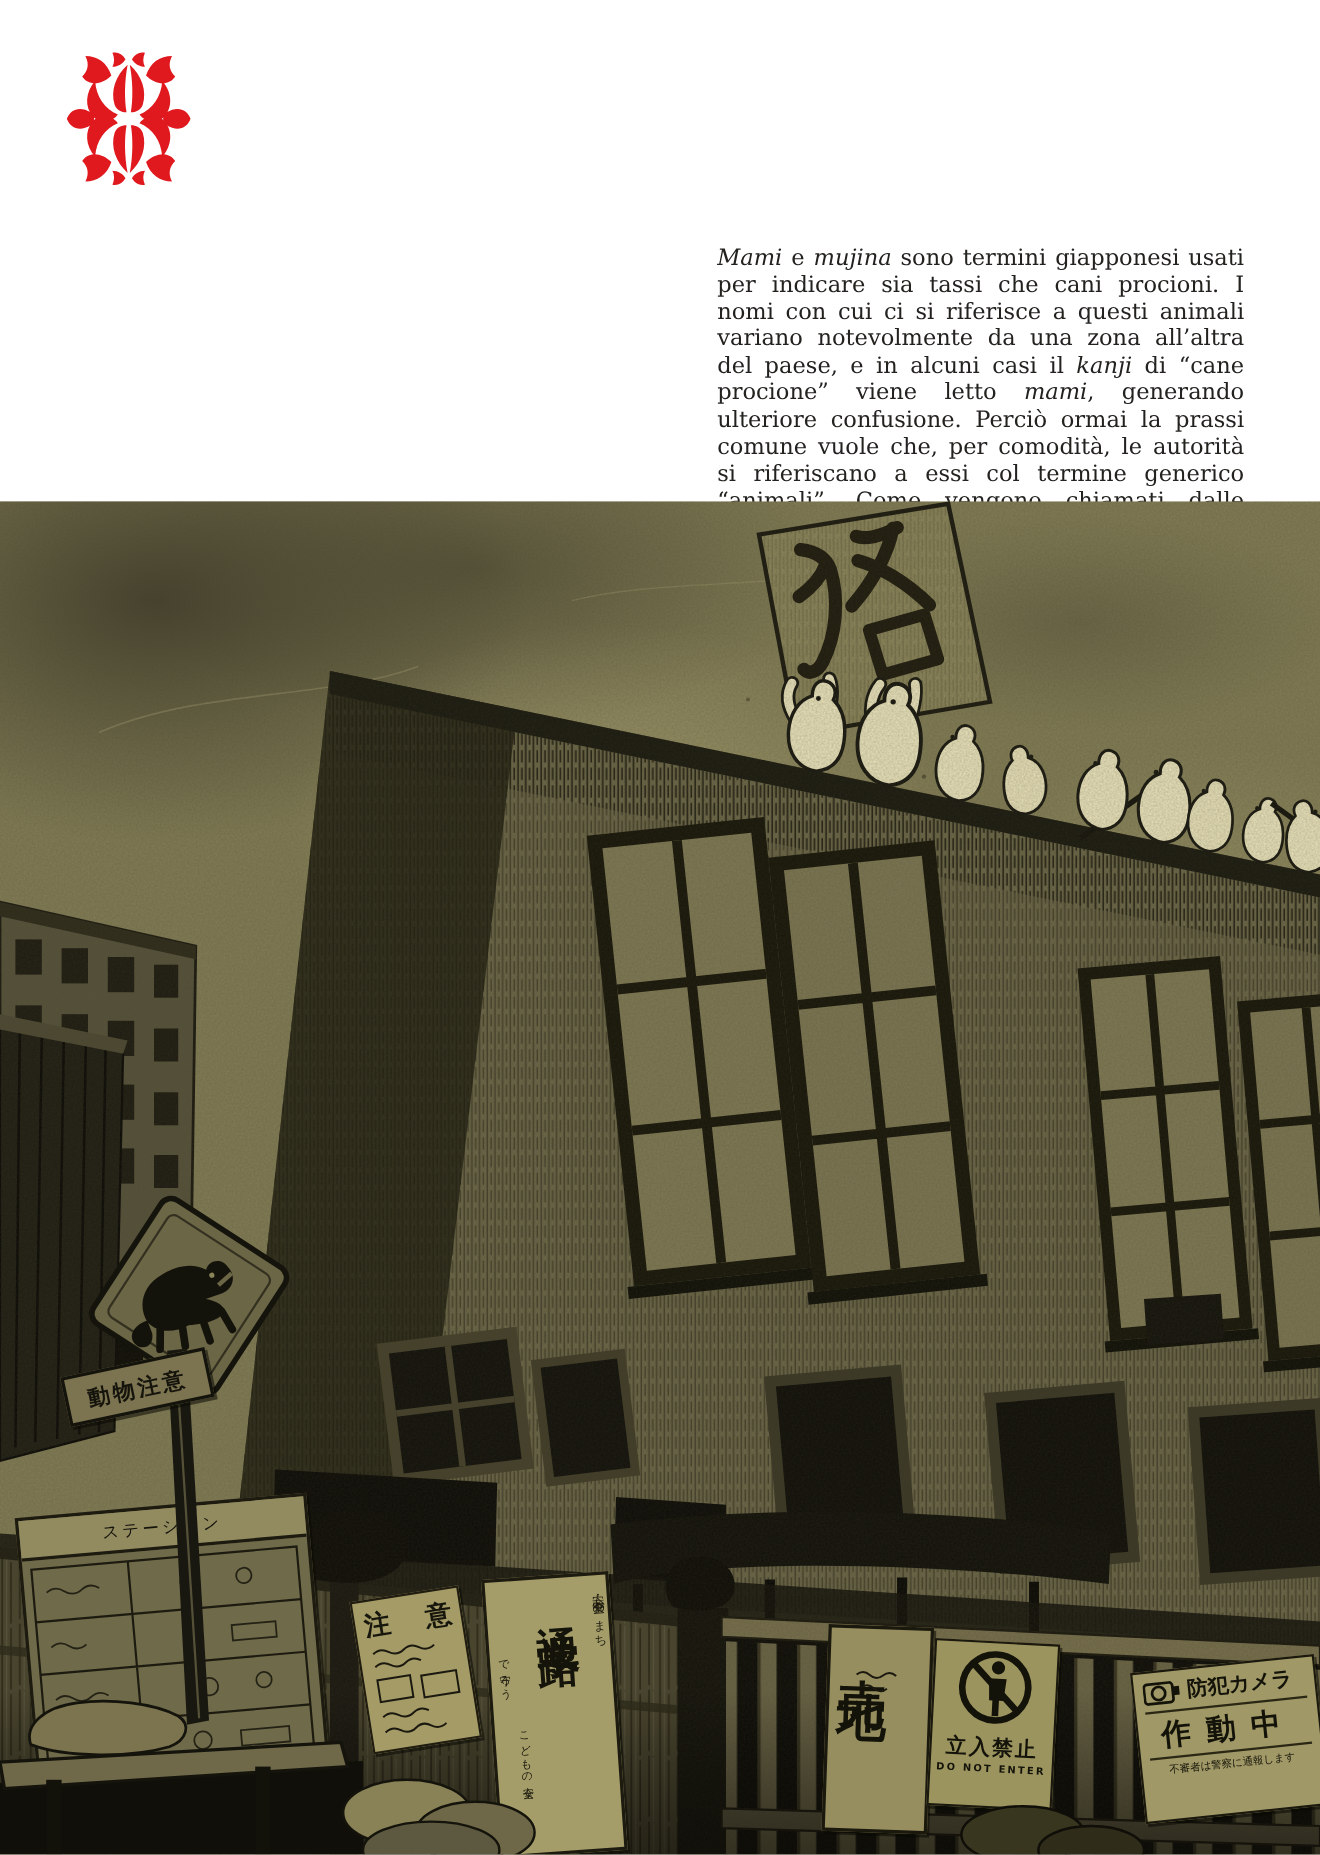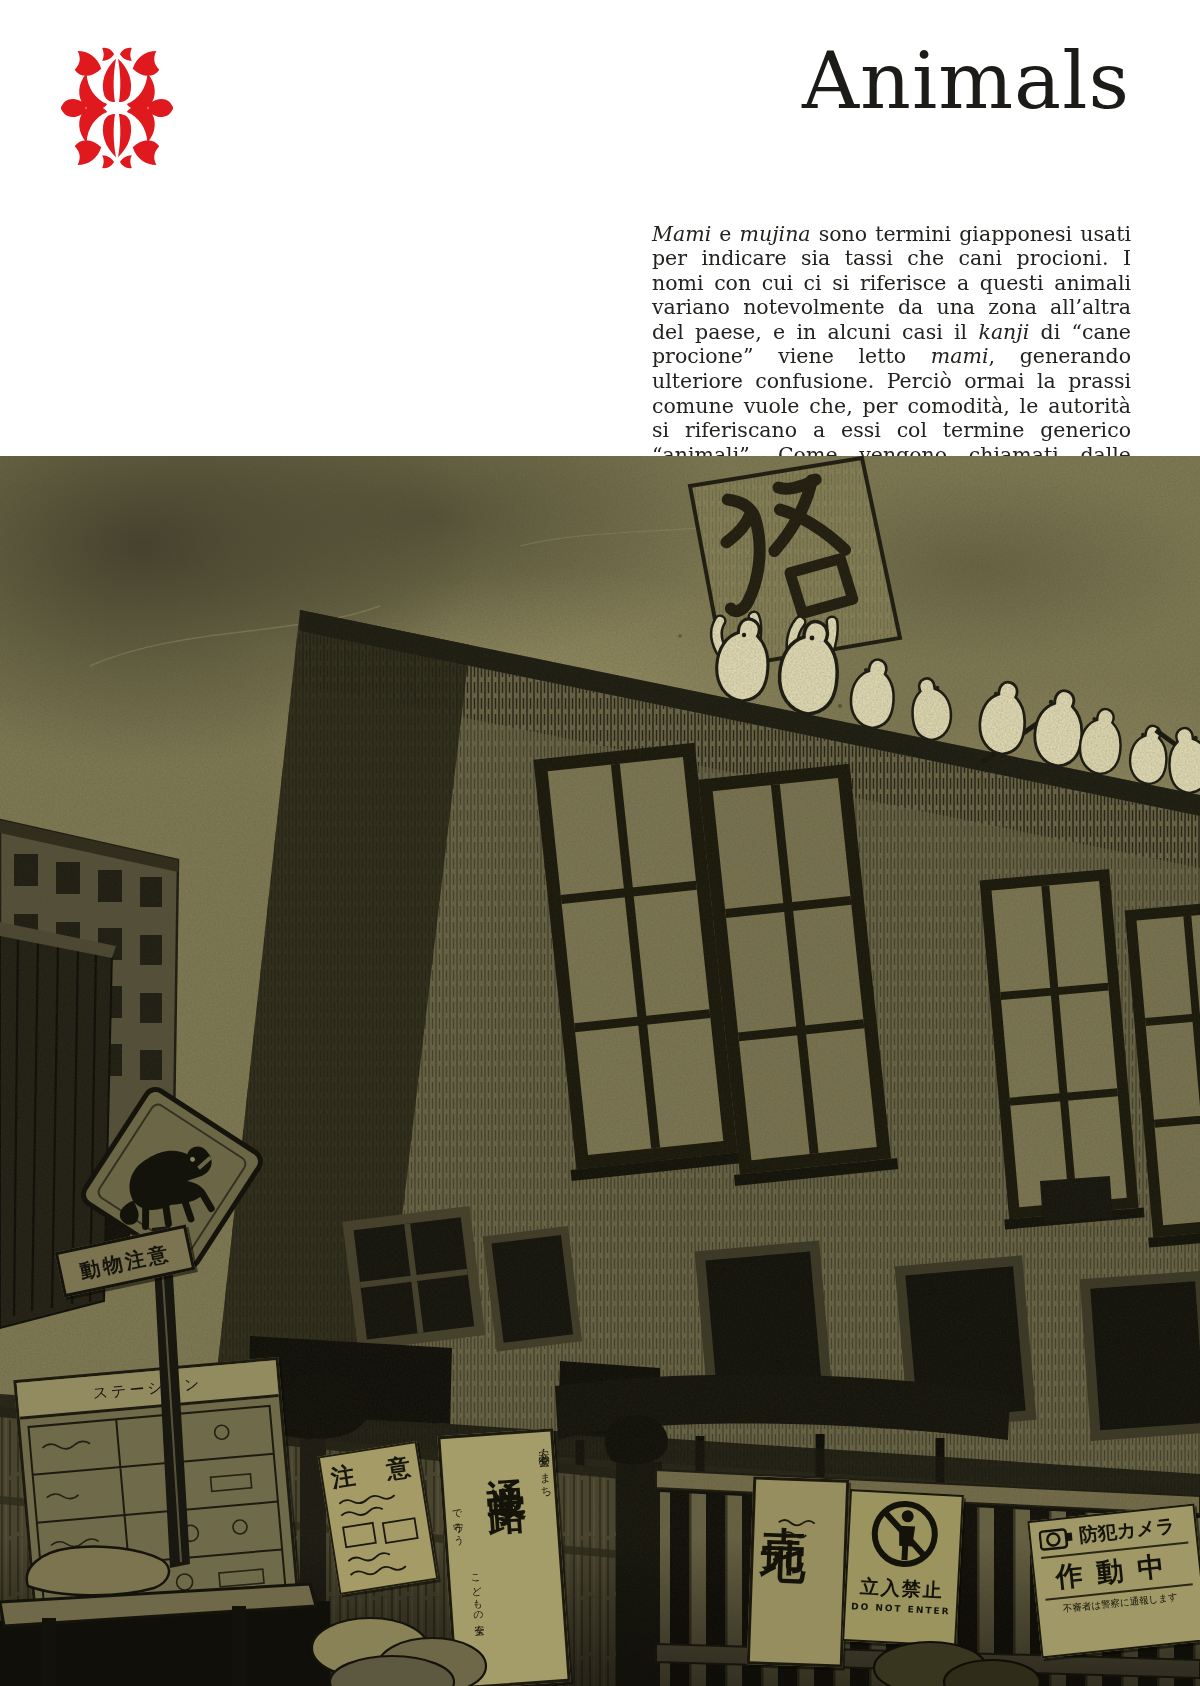--- a/index.html
+++ b/index.html
@@ -73,21 +73,20 @@
           <path d="M3 -55 C6 -60 10 -62 15 -61 C13 -56 13 -52 15 -48 C10 -48 5 -51 3 -55 Z"></path>
         </g>
         <use href="#lq" transform="scale(-1,1)"></use>
         <use href="#lq" transform="scale(1,-1)"></use>
         <use href="#lq" transform="scale(-1,-1)"></use>
       </g>
     </svg>
   </div>
 
   <div class="masthead">
-    <h1 class="title">Animals</h1>
   </div>
 
   <p class="intro"><i>Mami</i><span> e </span><i>mujina</i><span> sono termini giapponesi usati per indicare sia tassi che cani procioni. I nomi con cui ci si riferisce a questi animali variano notevolmente da una zona all’altra del paese, e in alcuni casi il </span><i>kanji</i><span> di “cane procione” viene letto </span><i>mami</i><span>, generando ulteriore confusione. Perciò ormai la prassi comune vuole che, per comodità, le autorità si riferiscano a essi col termine generico “animali”. Come vengono chiamati dalle vostre parti?</span></p>
 
   <div class="illustration">
 
     <svg class="art" width="1200" height="1230" viewBox="0 0 1200 1230" xmlns="http://www.w3.org/2000/svg">
       <defs>
         <radialGradient id="gDark" cx="50%" cy="50%" r="50%">
           <stop offset="0%" stop-color="#3c3927" stop-opacity="0.95"></stop>

